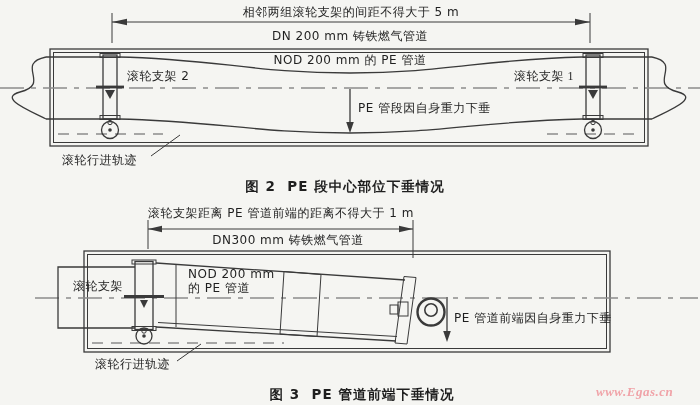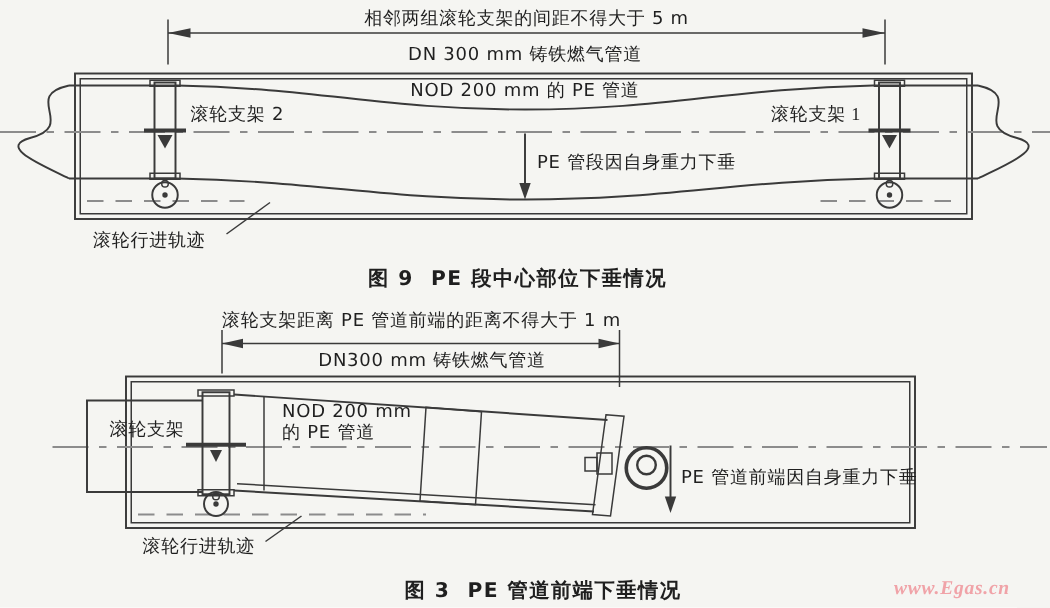--- a/index.html
+++ b/index.html
@@ -161,27 +161,27 @@
         <line class="clamp" x1="124" y1="296.5" x2="164" y2="296.5"></line>
         <polygon class="f" points="140,300 148,300 144,308"></polygon>
         <circle class="s thin" cx="144" cy="331" r="2.2"></circle>
         <circle class="s" cx="144" cy="336" r="8"></circle>
         <circle class="f" cx="144" cy="336" r="1.8"></circle>
       </g>
     </g>
   </svg>
 
   <div class="lbl center" style="left:351px; top:6px;">相邻两组滚轮支架的间距不得大于 5 m</div>
-  <div class="lbl center" style="left:350px; top:30px;">DN 300 mm 铸铁燃气管道</div>
+  <div class="lbl center" style="left:350px; top:30px;">DN 200 mm 铸铁燃气管道</div>
   <div class="lbl center" style="left:350px; top:54px;">NOD 200 mm 的 PE 管道</div>
   <div class="lbl" style="left:127px; top:70px;">滚轮支架 2</div>
   <div class="lbl" style="left:514px; top:70px;font-family:Liberation Serif, serif;">滚轮支架 1</div>
   <div class="lbl" style="left:358px; top:102px;">PE 管段因自身重力下垂</div>
   <div class="lbl" style="left:62px; top:154px;">滚轮行进轨迹</div>
-  <div class="lbl caption center" style="left:345px; top:179px;">图 9  PE 段中心部位下垂情况</div>
+  <div class="lbl caption center" style="left:345px; top:179px;">图 2  PE 段中心部位下垂情况</div>
 
   <div class="lbl center" style="left:281px; top:207px;">滚轮支架距离 PE 管道前端的距离不得大于 1 m</div>
   <div class="lbl center" style="left:288px; top:234px;">DN300 mm 铸铁燃气管道</div>
   <div class="lbl" style="left:73px; top:280px;text-align:center;">滚轮支架</div>
   <div class="lbl" style="left:188px; top:268px;">NOD 200 mm</div>
   <div class="lbl" style="left:188px; top:282px;">的 PE 管道</div>
   <div class="lbl" style="left:454px; top:312px;">PE 管道前端因自身重力下垂</div>
   <div class="lbl" style="left:95px; top:358px;">滚轮行进轨迹</div>
   <div class="lbl caption center" style="left:350px; top:387px;padding-left:24px;">图 3  PE 管道前端下垂情况</div>
 

